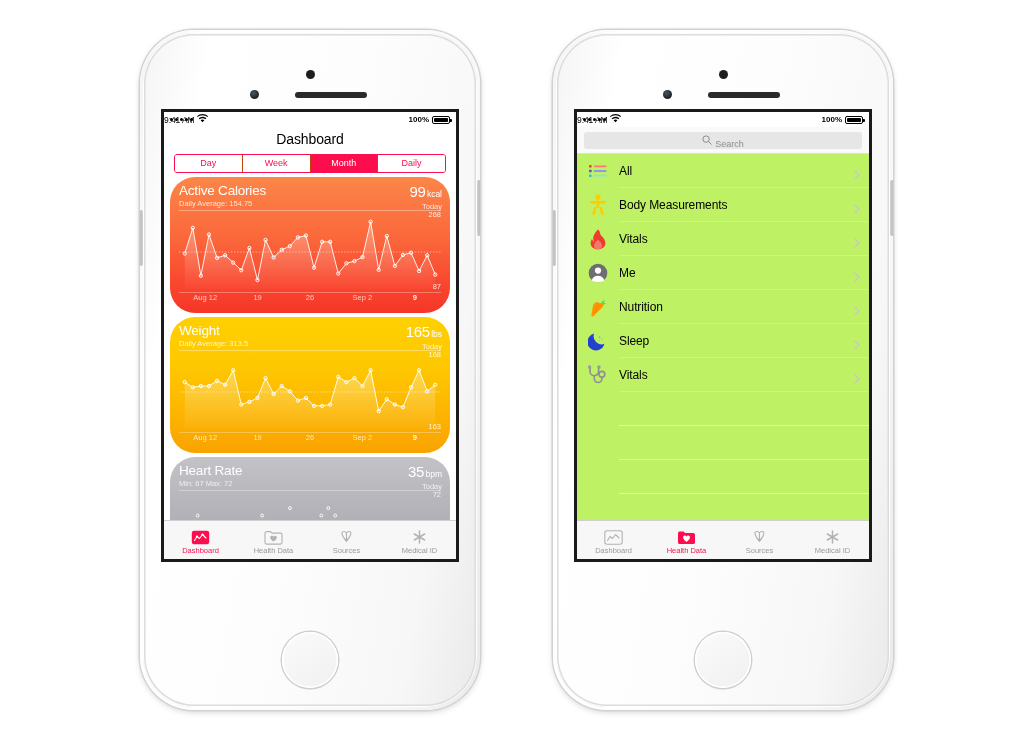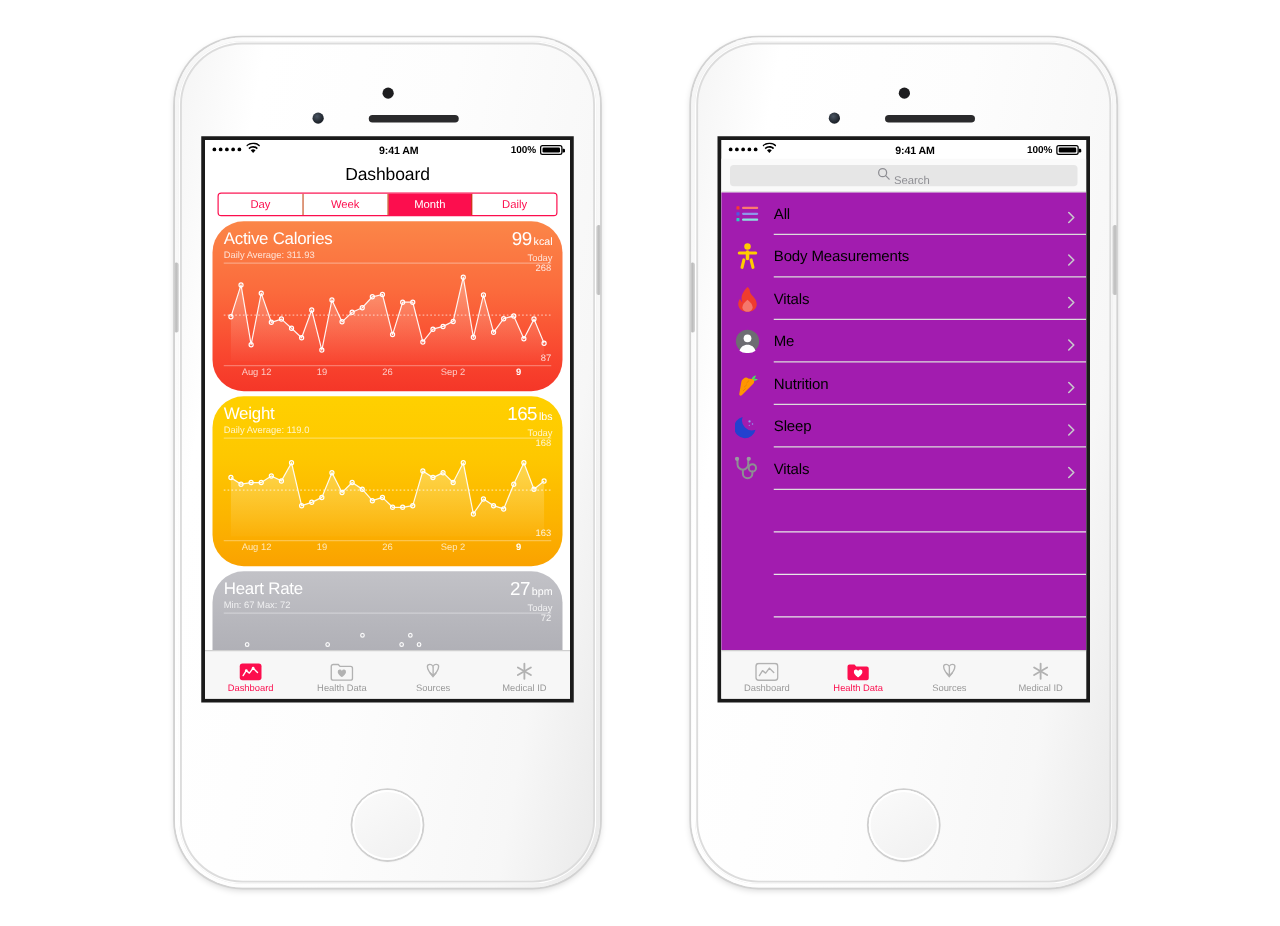--- a/index.html
+++ b/index.html
@@ -35,21 +35,21 @@
   
   .screen{position:absolute;left:24px;top:82px;width:292px;height:447px;background:#fff;
           box-shadow:0 0 0 3px #1a1a1a;overflow:hidden;display:flex;flex-direction:column;}
 
   
   .status{height:15px;flex:0 0 15px;display:flex;align-items:center;padding:0 6px;font-size:8.5px;color:#000;position:relative;}
   .st-left{display:flex;align-items:center;gap:2px;}
   .dot5{display:flex;gap:1.5px;align-items:center;}
   .dot5 i{width:3.4px;height:3.4px;border-radius:50%;background:#000;display:block;}
   .wifi{margin-left:2px;font-size:9px;line-height:1;}
-  .st-center{position:absolute;left:0;right:0;text-align:center;font-size:8.5px;font-weight:bold;letter-spacing:-.1px;margin-left:18px;}
+  .st-center{position:absolute;left:0;right:0;font-size:8.5px;font-weight:normal;letter-spacing:-.1px;}
   .st-right{margin-left:auto;display:flex;align-items:center;gap:3px;font-size:8px;font-weight:bold;}
   .batt{width:18px;height:8px;border:1.2px solid #000;border-radius:2px;position:relative;padding:1px;box-sizing:border-box;}
   .batt i{display:block;height:100%;width:100%;background:#000;border-radius:1px;}
   .batt:after{content:"";position:absolute;right:-3px;top:2.2px;width:1.6px;height:3.4px;background:#000;border-radius:0 1px 1px 0;}
 
   
   .navbar{flex:0 0 24px;display:flex;align-items:center;justify-content:center;background:#fff;}
   .navbar .title{font-size:14px;color:#000;letter-spacing:-.1px;}
 
   
@@ -88,21 +88,21 @@
   .tabbar{flex:0 0 38px;display:flex;background:#f7f7f7;border-top:1px solid #cfcfcf;}
   .tab{flex:1;display:flex;flex-direction:column;align-items:center;justify-content:center;gap:1px;}
   .tab .tlabel{font-size:7.5px;color:#9a9a9a;}
   .tab.active .tlabel{color:#fc0e4e;}
   .tab .ticon{height:19px;display:flex;align-items:flex-end;}
 
   
   .searchwrap{flex:0 0 26px;background:#fafafa;display:flex;align-items:center;padding:0 7px;border-bottom:1px solid #ddd;}
   .searchbar{flex:1;height:17px;border-radius:3px;background:#e6e6e6;display:flex;align-items:flex-end;justify-content:center;gap:3px;}
   .searchbar .sph{font-size:9px;color:#8e8e93;}
-  .listwrap{flex:1 1 auto;background:#a21caf;overflow:hidden;}
+  .listwrap{flex:1 1 auto;background:#bef264;overflow:hidden;}
   .row{height:34px;display:flex;align-items:center;padding-left:8px;box-sizing:border-box;position:relative;}
   .row .ricon{width:26px;height:26px;display:flex;align-items:center;justify-content:center;flex:0 0 26px;}
   .row .rlabel{margin-left:8px;font-size:12px;color:#000;letter-spacing:-.1px;}
   .row .chev{position:absolute;right:9px;top:50%;margin-top:-5px;width:6px;height:10px;}
   .row:after{content:"";position:absolute;left:42px;right:0;bottom:0;height:1px;background:#dcdcdc;}
   .row.empty{height:34px;}
   .row.empty:after{background:#e7e7e7;}
 </style>
 </head>
 <body>
@@ -157,21 +157,21 @@
           <div class="seg active">Month</div>
           <div class="seg">Daily</div>
         </div>
       </div>
 
       <div class="cards">
 
         <div class="card calories">
           <div class="card-head">
             <div class="c-title">Active Calories</div>
-            <div class="c-sub">Daily Average: 311.93</div>
+            <div class="c-sub">Daily Average: 154.75</div>
             <div class="c-val">
               <div><span class="c-num">99</span><span class="c-unit">kcal</span></div>
               <div class="c-today">Today</div>
             </div>
             <div class="head-rule"></div>
           </div>
           <div class="plot">
             <div class="y-top">268</div>
             <div class="y-bot">87</div>
             <svg viewBox="0 0 274 78" preserveAspectRatio="none">
@@ -226,21 +226,21 @@
             <span>19</span>
             <span>26</span>
             <span>Sep 2</span>
             <span class="last">9</span>
           </div>
         </div>
 
         <div class="card weight">
           <div class="card-head">
             <div class="c-title">Weight</div>
-            <div class="c-sub">Daily Average: 119.0</div>
+            <div class="c-sub">Daily Average: 313.5</div>
             <div class="c-val">
               <div><span class="c-num">165</span><span class="c-unit">lbs</span></div>
               <div class="c-today">Today</div>
             </div>
             <div class="head-rule"></div>
           </div>
           <div class="plot">
             <div class="y-top">168</div>
             <div class="y-bot">163</div>
             <svg viewBox="0 0 274 78" preserveAspectRatio="none">
@@ -297,21 +297,21 @@
             <span>Sep 2</span>
             <span class="last">9</span>
           </div>
         </div>
 
         <div class="card heart">
           <div class="card-head">
             <div class="c-title">Heart Rate</div>
             <div class="c-sub">Min: 67  Max: 72</div>
             <div class="c-val">
-              <div><span class="c-num">27</span><span class="c-unit">bpm</span></div>
+              <div><span class="c-num">35</span><span class="c-unit">bpm</span></div>
               <div class="c-today">Today</div>
             </div>
             <div class="head-rule"></div>
           </div>
           <div class="plot" style="height:64px;">
             <div class="y-top">72</div>
             <svg viewBox="0 0 274 64" preserveAspectRatio="none">
               <g id="h-g">
                   <circle cx="5.00" cy="32.00" r="1.5" fill="none" stroke="#ffffff" stroke-opacity=".95" stroke-width="1"></circle>
                   <circle cx="12.28" cy="32.00" r="1.5" fill="none" stroke="#ffffff" stroke-opacity=".95" stroke-width="1"></circle>

